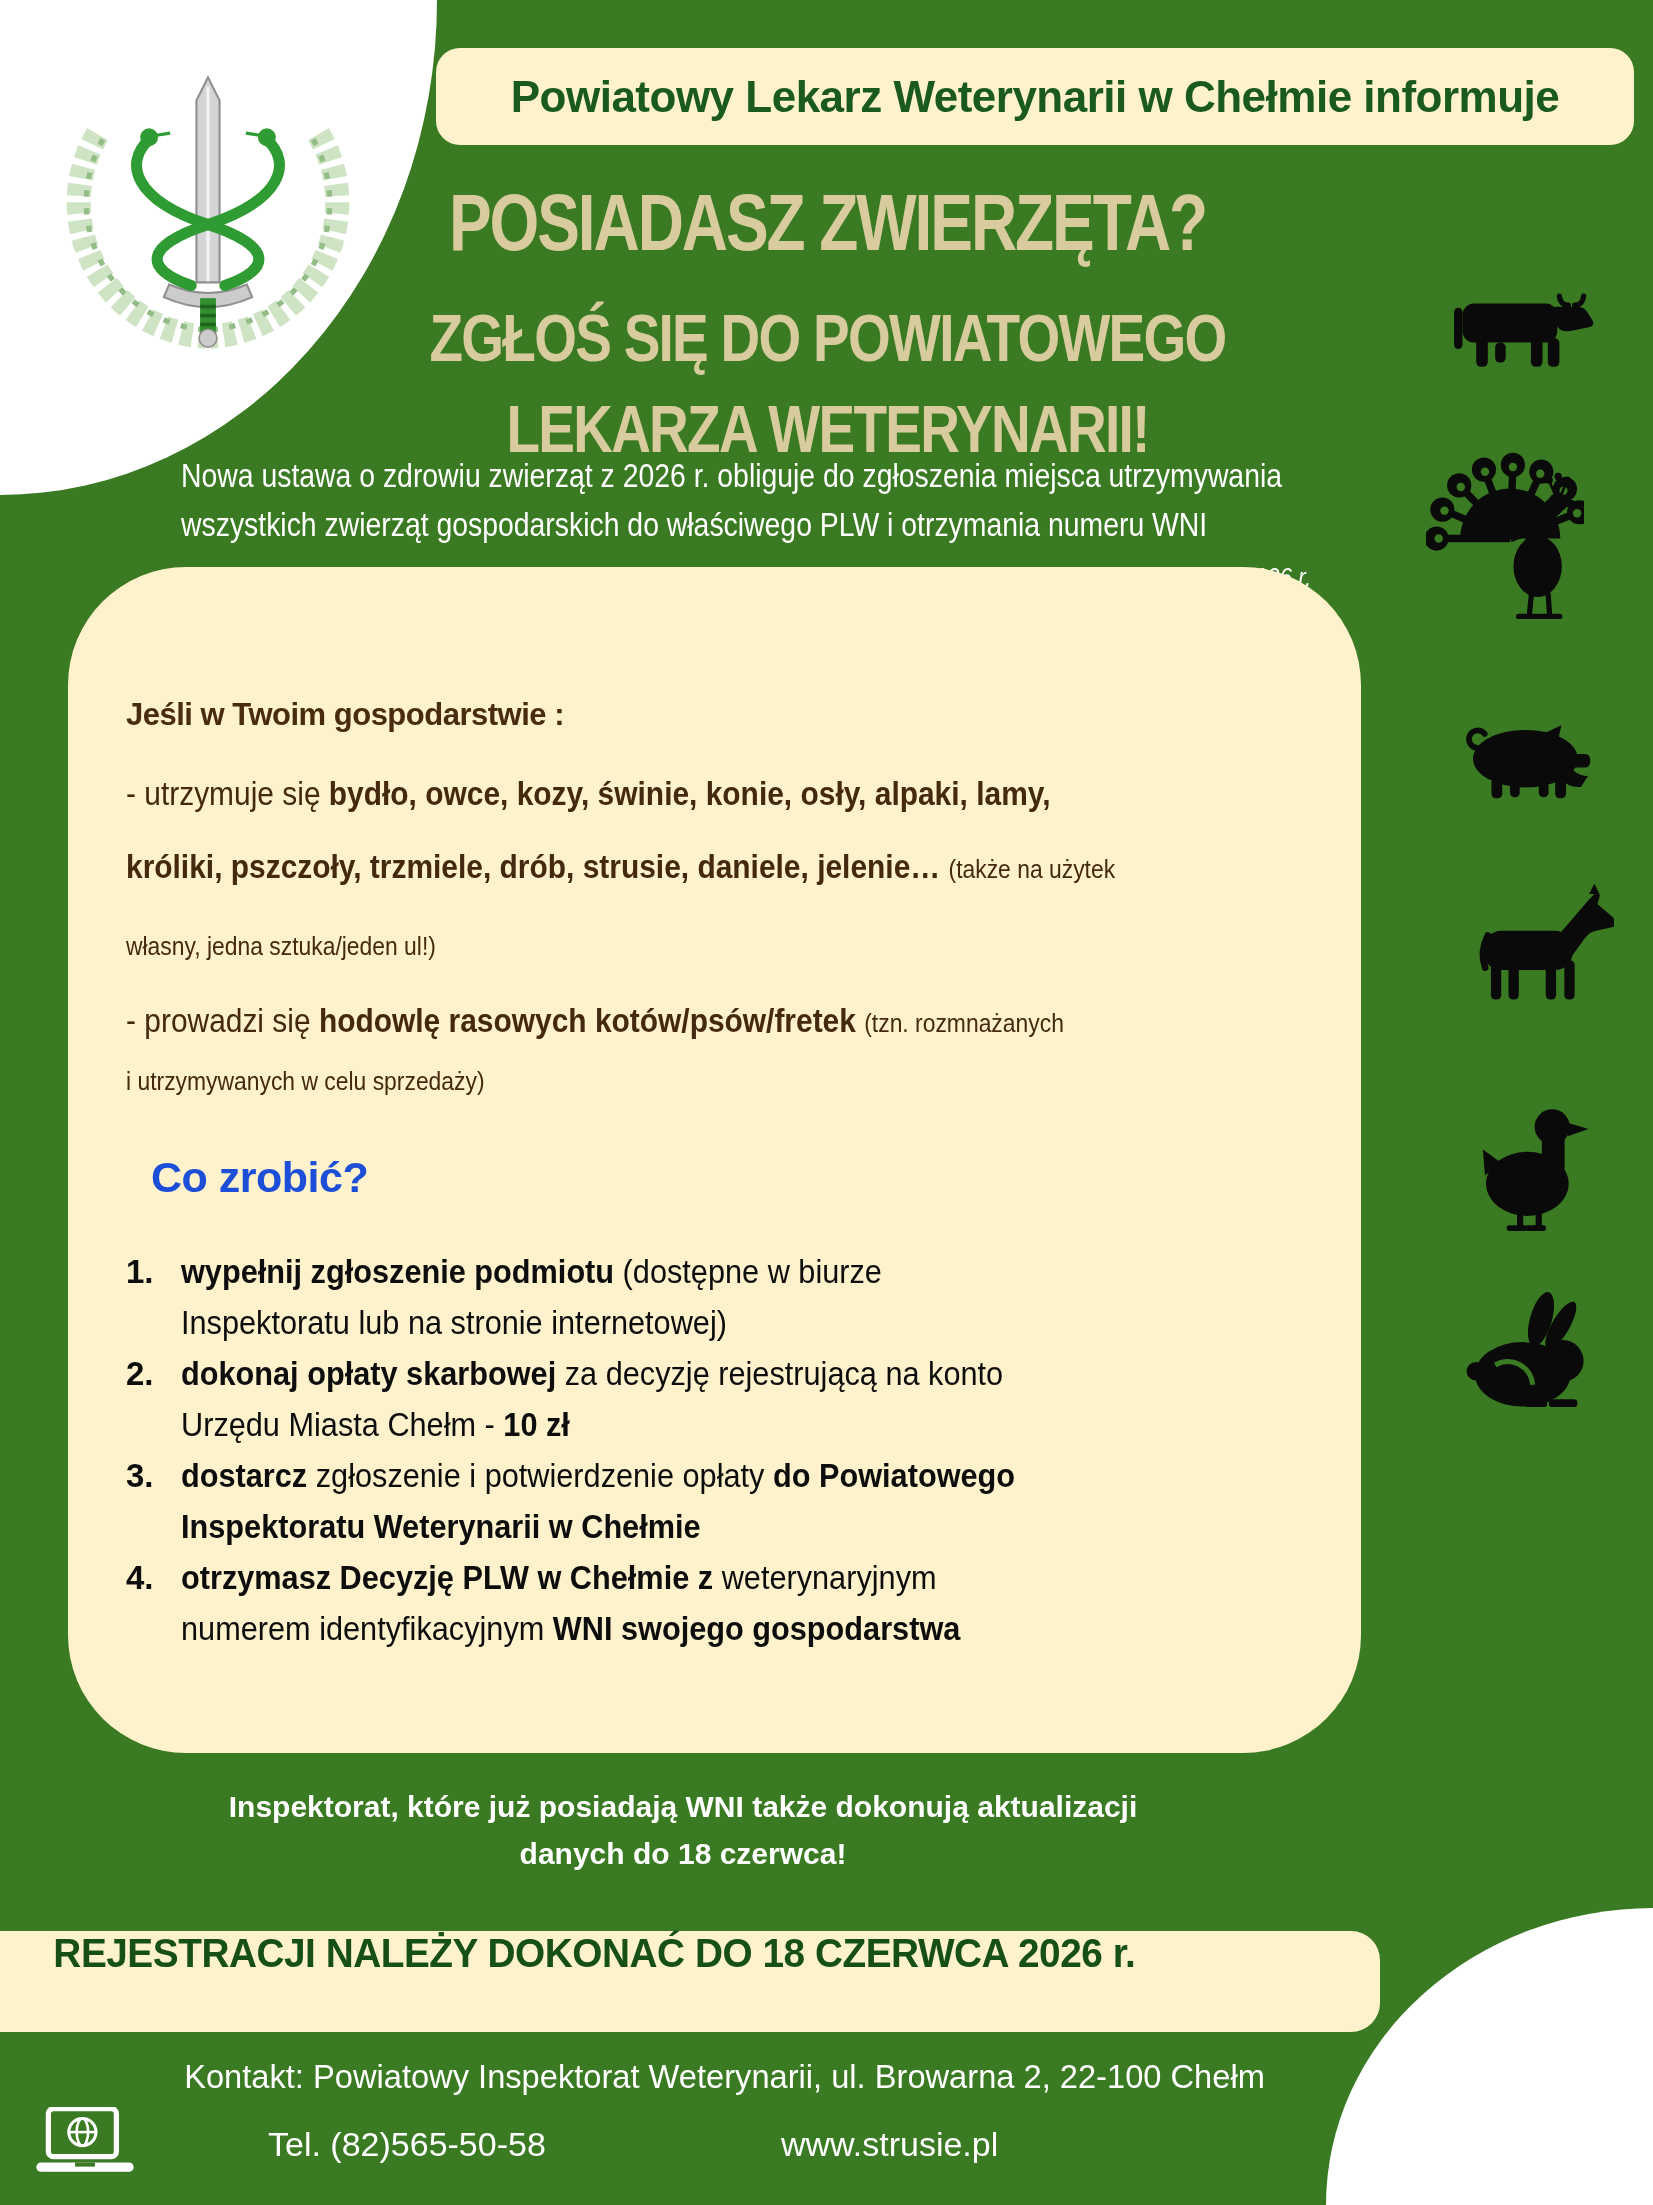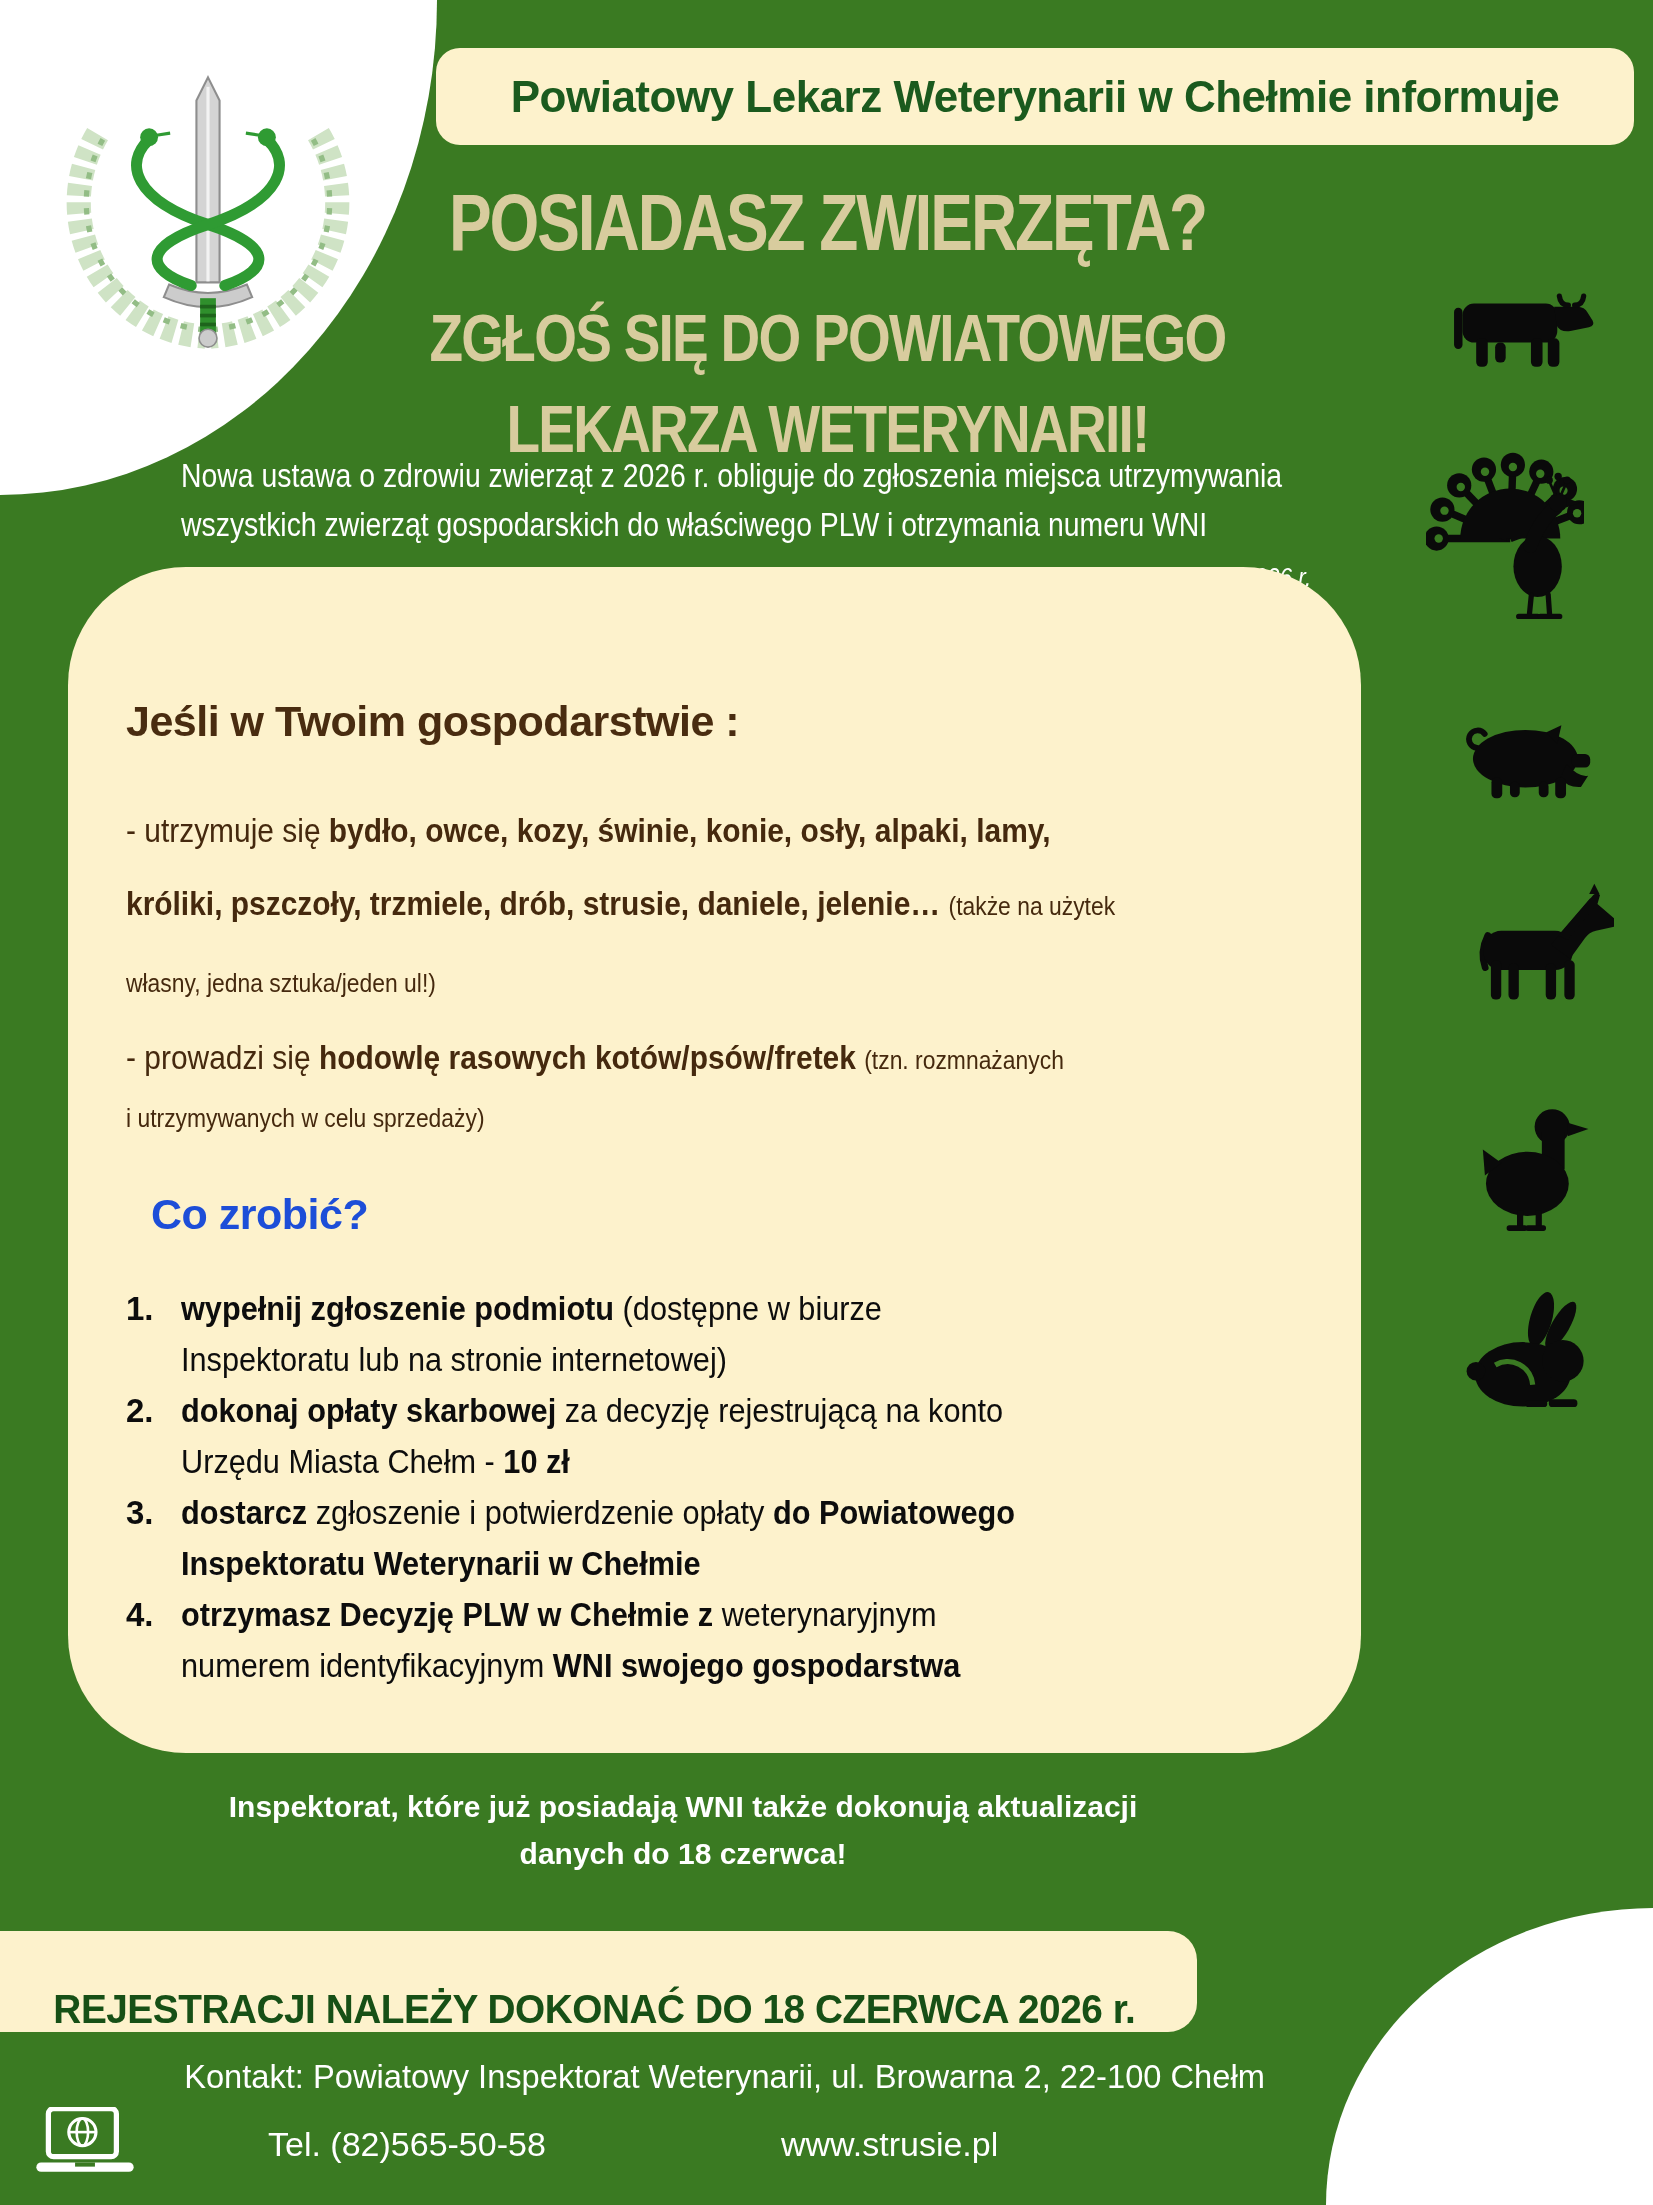--- a/index.html
+++ b/index.html
@@ -26,38 +26,38 @@
     transform:scaleX(.82);transform-origin:center top;}
   
   #intro{left:181px;top:451px;color:#ffffff;}
   #intro .big{font-size:33px;line-height:49px;white-space:nowrap;
     transform:scaleX(.86);transform-origin:left top;}
   #intro .legal{font-size:25px;font-style:italic;margin-top:13.7px;white-space:nowrap;
     transform:scaleX(.9);transform-origin:left top;}
   
   #main-box{left:68px;top:567px;width:1293px;height:1186px;background:#fdf2cc;
     border-radius:118px;box-sizing:border-box;padding:130px 63px 105px 58px;color:#45290e;}
-  #box-heading{font-size:43px;font-weight:bold;color:#492c10;letter-spacing:-0.5px;margin-bottom:65px;}
+  #box-heading{font-size:31px;font-weight:bold;color:#492c10;letter-spacing:-0.5px;margin-bottom:41px;}
   .cond{font-size:34px;white-space:nowrap;transform:scaleX(.88);transform-origin:left top;}
   .cond .b{font-weight:bold;}
   .cond .sm{font-size:26px;}
   .c1{margin-bottom:34px;} .c2{margin-bottom:38px;} .c3{margin-bottom:38px;}
   .c4{margin-bottom:19px;} .c5{margin-bottom:0;}
   #todo{font-size:43px;font-weight:bold;color:#1d4ed8;margin:55px 0 44px 25px;letter-spacing:-0.5px;}
   #steps{color:#0d0d0d;font-size:33px;line-height:51px;}
   .step{display:grid;grid-template-columns:55px 1fr;}
   .step .num{font-weight:bold;}
   .step .ln{white-space:nowrap;transform:scaleX(.93);transform-origin:left top;}
   .step .b{font-weight:bold;}
   
   #note{left:79px;top:1784px;width:1208px;text-align:center;color:#ffffff;
     font-size:30px;font-weight:bold;line-height:1.55;}
   
-  #banner{left:0;top:1931px;width:1197px;height:101px;background:#fdf2cc;
-    border-radius:0 29px 29px 0;display:flex;align-items:flex-end;}
+  #banner{left:0;top:1931px;width:1380px;height:101px;background:#fdf2cc;
+    border-radius:0 29px 29px 0;display:flex;align-items:flex-start;}
   #banner .t{color:#175016;font-size:40px;font-weight:bold;letter-spacing:-0.5px;
     padding-left:55px;white-space:nowrap;transform:scaleX(.97);transform-origin:left center;}
   
   #contact1{left:84px;top:2057px;width:1281px;text-align:center;color:#fff;
     font-size:34px;white-space:nowrap;transform:scaleX(.96);transform-origin:center top;}
   #contact-tel{left:256px;top:2125px;color:#fff;font-size:34px;white-space:nowrap;margin-left:12px;}
   #contact-web{left:781px;top:2125px;color:#fff;font-size:34px;white-space:nowrap;}
   #laptop{left:35px;top:2107px;}
   
   #blob-br{right:0;bottom:0;width:328px;height:297px;background:#ffffff;

